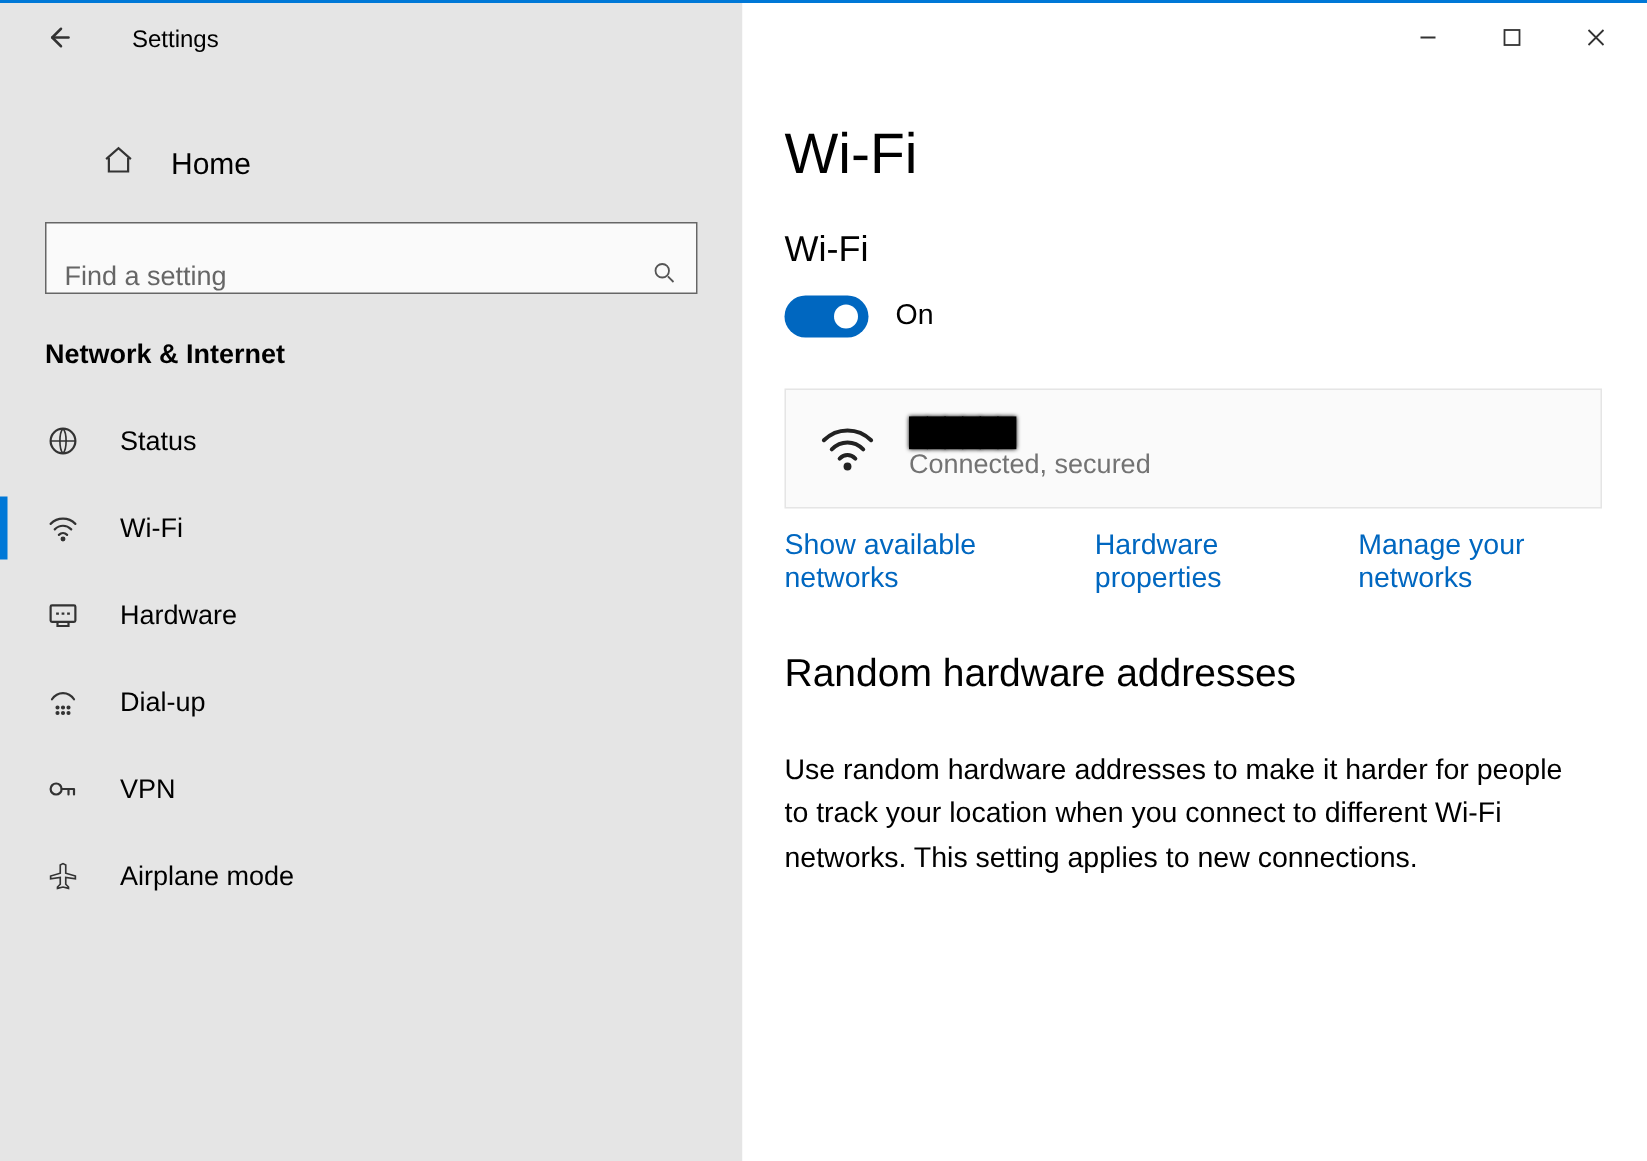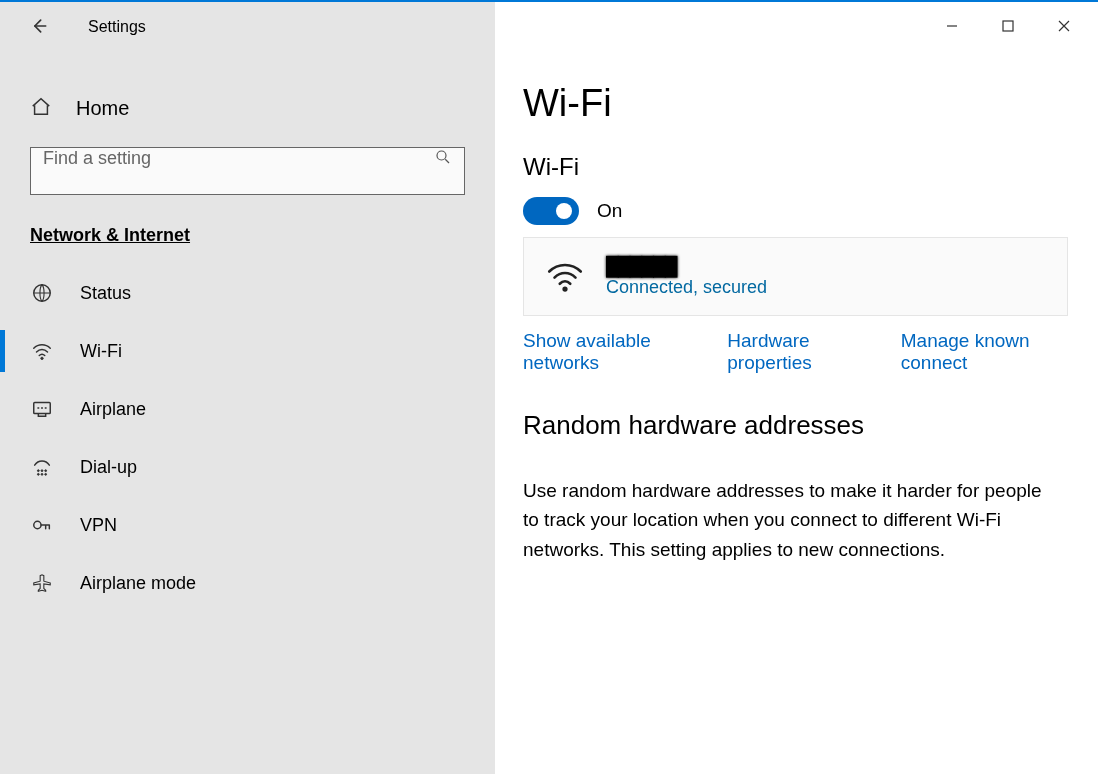--- a/index.html
+++ b/index.html
@@ -47,55 +47,55 @@
       cursor: pointer;
     }
     .back-btn svg { width: 20px; height: 20px; stroke: #333; }
     .app-title {
       font-size: 16px;
       font-weight: 400;
       color: #000;
     }
     .home-row {
       display: flex;
-      align-items: center;
+      align-items: flex-end;
       gap: 24px;
       padding: 10px 0 10px 30px;
       margin-top: 40px;
       cursor: pointer;
+      margin-left: 38px;
     }
     .home-row .icon svg { width: 22px; height: 22px; stroke: #333; fill: none; }
     .home-row .label { font-size: 20px; }
     .search-wrap {
       padding: 16px 30px 0 30px;
     }
     .search-box {
       display: flex;
-      align-items: flex-start;
+      align-items: flex-end;
       border: 1px solid #666;
       height: 48px;
       padding: 0 12px;
       background: #fafafa;
     }
     .search-box input {
       flex: 1;
       border: none;
       outline: none;
       background: transparent;
       font-size: 18px;
       font-family: inherit;
       color: #333;
     }
     .search-box input::placeholder { color: #666; }
     .search-box .sicon svg { width: 18px; height: 18px; stroke: #555; fill: none; }
     .category-heading {
       font-size: 18px;
       font-weight: 600;
       padding: 30px 0 18px 30px;
-      text-decoration: underline;
     }
     .nav-list {
       display: flex;
       flex-direction: column;
     }
     .nav-item {
       display: flex;
       align-items: center;
       gap: 26px;
       height: 58px;
@@ -146,21 +146,21 @@
     }
     .section-heading {
       font-size: 24px;
       font-weight: 400;
       margin-bottom: 16px;
     }
     .toggle-row {
       display: flex;
       align-items: center;
       gap: 18px;
-      margin-bottom: 12px;
+      margin-bottom: 34px;
       text-align: center;
     }
     .toggle {
       width: 56px;
       height: 28px;
       background: #0067c0;
       border-radius: 14px;
       position: relative;
       cursor: pointer;
     }
@@ -190,21 +190,21 @@
       filter: blur(0);
       letter-spacing: -1px;
     }
     .net-name.redacted {
       color: #000;
       font-family: cursive;
       text-shadow: 0 0 3px #000;
     }
     .net-status {
       font-size: 18px;
-      color: #0369a1;
+      color: #737373;
     }
     .link-list {
       display: flex;
       flex-direction: row;
       gap: 30px;
       margin-top: 12px;
       margin-bottom: 36px;
     }
     .link {
       color: #0067c0;
@@ -287,21 +287,21 @@
         <span class="nlabel">Wi-Fi</span>
       </div>
       <div class="nav-item">
         <span class="nicon">
           <svg viewBox="0 0 24 24">
               <rect x="3" y="5" width="18" height="12" rx="1" stroke-width="1.6"></rect>
               <path d="M8 17v3h8v-3" stroke-width="1.6"></path>
               <path d="M7 11h2M11 11h2M15 11h2" stroke-width="1.6"></path>
             </svg>
         </span>
-        <span class="nlabel">Airplane</span>
+        <span class="nlabel">Hardware</span>
       </div>
       <div class="nav-item">
         <span class="nicon">
           <svg viewBox="0 0 24 24">
               <path d="M4 10c4-6 12-6 16 0" stroke-width="1.6" stroke-linecap="round"></path>
               <circle cx="8" cy="16" r="1" fill="#333"></circle>
               <circle cx="12" cy="16" r="1" fill="#333"></circle>
               <circle cx="16" cy="16" r="1" fill="#333"></circle>
               <circle cx="8" cy="20" r="1" fill="#333"></circle>
               <circle cx="12" cy="20" r="1" fill="#333"></circle>
@@ -369,20 +369,20 @@
       </span>
       <div>
         <div class="net-name redacted">██████</div>
         <div class="net-status">Connected, secured</div>
       </div>
     </div>
 
     <div class="link-list">
       <a class="link">Show available networks</a>
       <a class="link">Hardware properties</a>
-      <a class="link">Manage known connect</a>
+      <a class="link">Manage your networks</a>
     </div>
 
     <h2 class="section2-heading">Random hardware addresses</h2>
     <p class="body-text">Use random hardware addresses to make it harder for people to track your location when you connect to different Wi-Fi networks. This setting applies to new connections.</p>
   </main>
 
 </div>
 
 </body></html>

